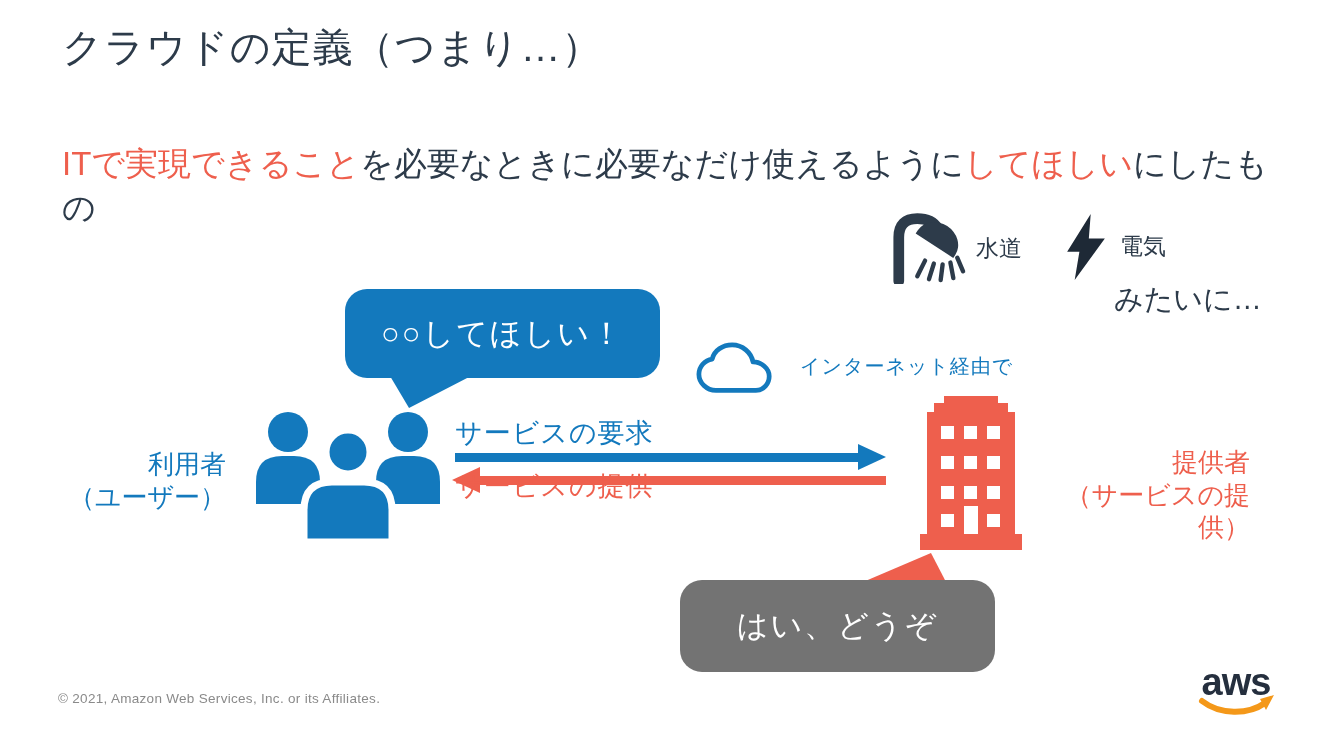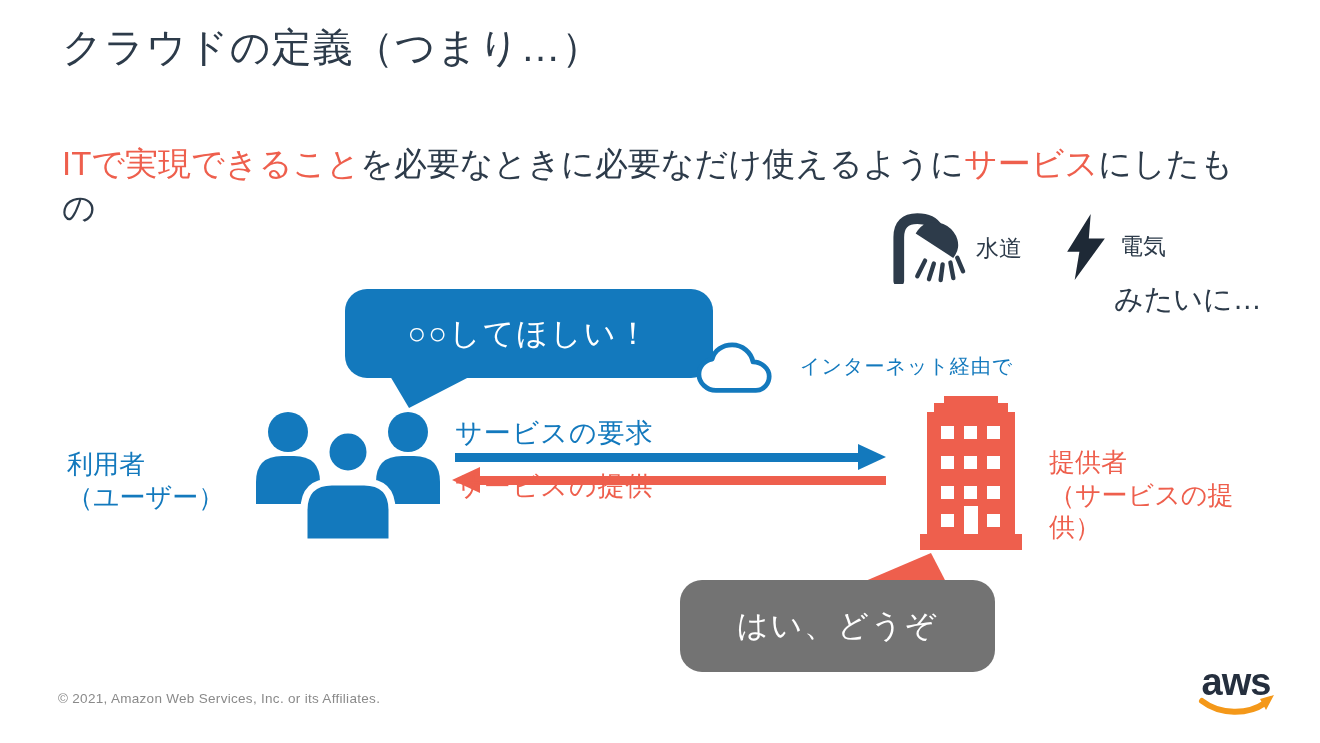--- a/index.html
+++ b/index.html
@@ -14,28 +14,28 @@
   .utility-label{font-size:23px;color:#2d3b4a;}
   .suido{left:976px;top:233px;}
   .denki{left:1120px;top:231px;}
   .mitaini{left:1114px;top:280px;font-size:29px;color:#2d3b4a;}
   .shower{left:888px;top:208px;}
   .bolt{left:1064px;top:214px;}
   .bubble{
     border-radius:22px;color:#fff;display:flex;align-items:center;justify-content:center;
     font-size:31px;letter-spacing:2px;
   }
-  .bubble-blue{left:345px;top:289px;width:368px;height:89px;background:#1379bd;}
+  .bubble-blue{left:345px;top:289px;width:315px;height:89px;background:#1379bd;}
   .bubble-red{left:680px;top:580px;width:315px;height:92px;background:#737373;}
   .tail-blue{left:383px;top:376px;}
   .tail-red{left:853px;top:551px;}
   .cloud{left:692px;top:342px;}
   .internet-label{left:800px;top:353px;font-size:20px;color:#1379bd;letter-spacing:1px;}
   .people{left:248px;top:408px;}
-  .entity-label{text-align:left;line-height:1.25;margin-left:9px;}
+  .entity-label{text-align:right;line-height:1.25;}
   .user-label{left:58px;top:448px;width:168px;font-size:26px;color:#1379bd;}
   .provider-label{left:1040px;top:446px;width:210px;font-size:26px;color:#ee5f4d;}
   .arrow-label{width:436px;text-align:left;font-size:27px;letter-spacing:1px;}
   .req-label{left:455px;top:415px;color:#1379bd;}
   .prov-label{left:455px;top:468px;color:#ee5f4d;}
   .shaft{height:9px;}
   .shaft-blue{left:455px;top:453px;width:407px;background:#1379bd;}
   .shaft-red{left:478px;top:476px;width:408px;background:#ee5f4d;}
   .head{width:0;height:0;}
   .head-blue{left:858px;top:444px;border-top:13px solid transparent;border-bottom:13px solid transparent;border-left:28px solid #1379bd;}
@@ -44,21 +44,21 @@
   .footer{left:58px;top:691px;font-size:13.5px;color:#8a8a8a;letter-spacing:0.3px;}
   .aws-logo{left:1196px;top:660px;}
 </style>
 </head>
 <body>
 
 <div class="slide">
 
   <div class="abs title">クラウドの定義（つまり…）</div>
 
-  <div class="abs body-text"><span class="hl">ITで実現できること</span><span>を必要なときに必要なだけ使えるように</span><span class="hl">サービス</span><span>にしたも</span><br><span>の</span></div>
+  <div class="abs body-text"><span class="hl">ITで実現できること</span><span>を必要なときに必要なだけ使えるように</span><span class="hl">してほしい</span><span>にしたも</span><br><span>の</span></div>
 
   <div class="abs shower">
     <svg width="80" height="76" viewBox="0 0 82 78">
       <path d="M11 75 V30 Q11 11 30 11 Q45 11 51 21" fill="none" stroke="#2d3b4a" stroke-width="11" stroke-linecap="round"></path>
       <g transform="rotate(33 52 32)">
         <path d="M29 36 A23 20 0 0 1 75 36 L75 40 L29 40 Z" fill="#2d3b4a"></path>
       </g>
       <g stroke="#2d3b4a" stroke-width="4.5" stroke-linecap="round">
         <line x1="38" y1="54" x2="30" y2="70"></line>
         <line x1="47" y1="57" x2="42" y2="73"></line>

